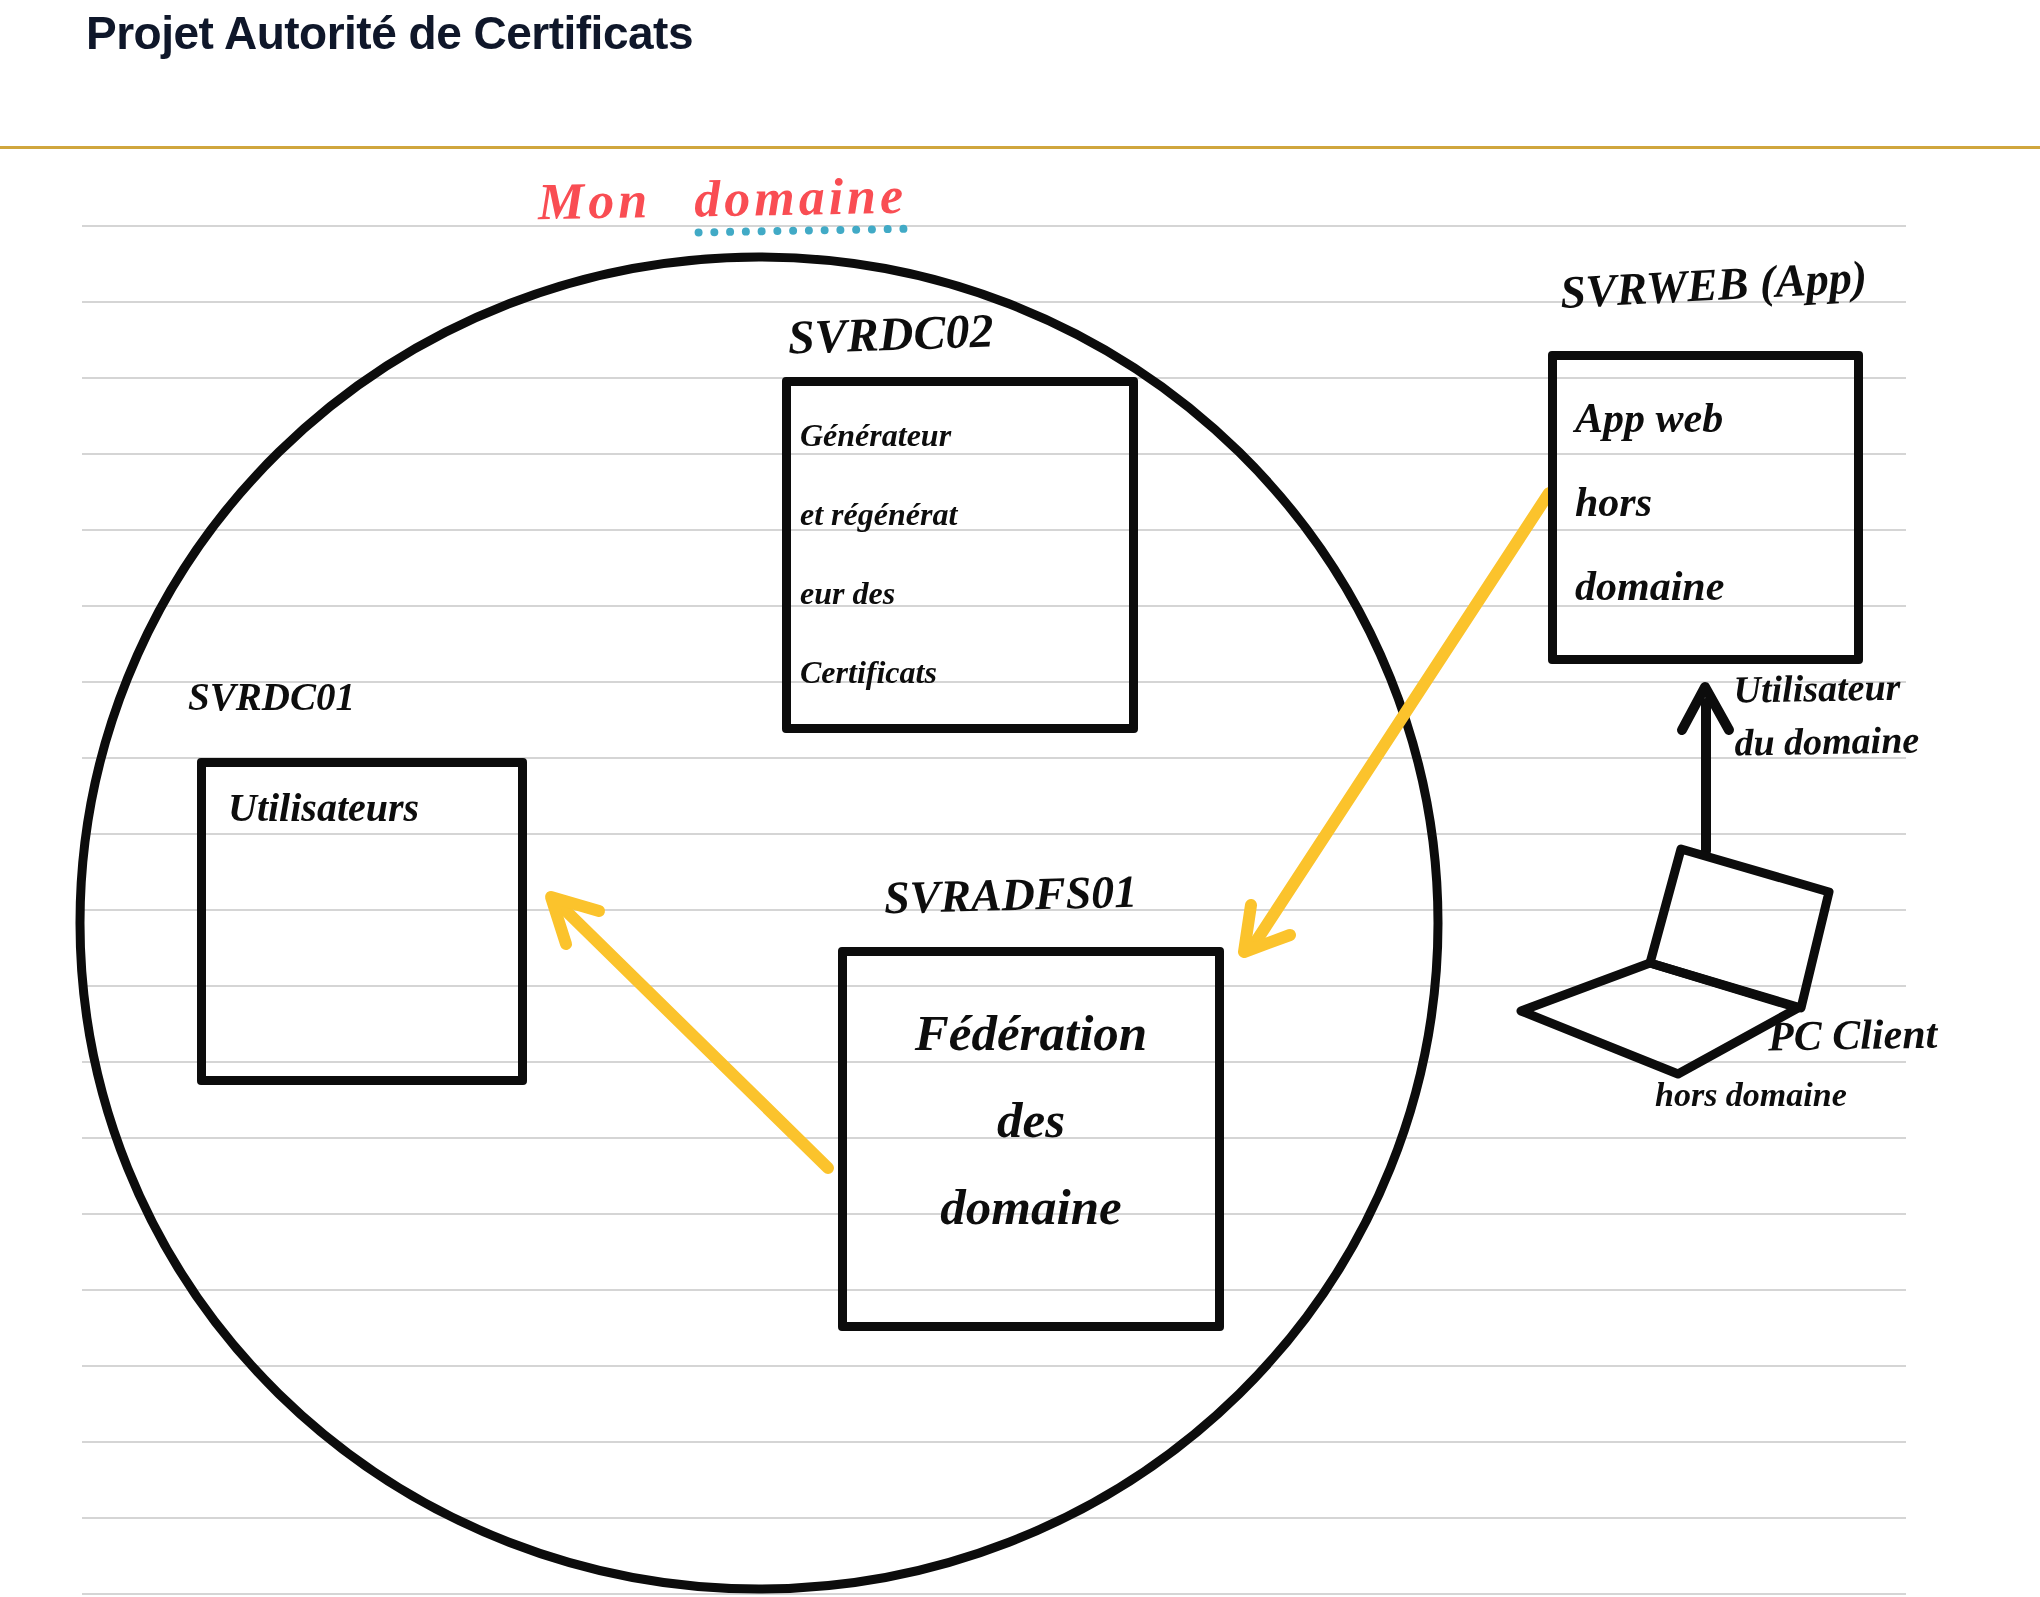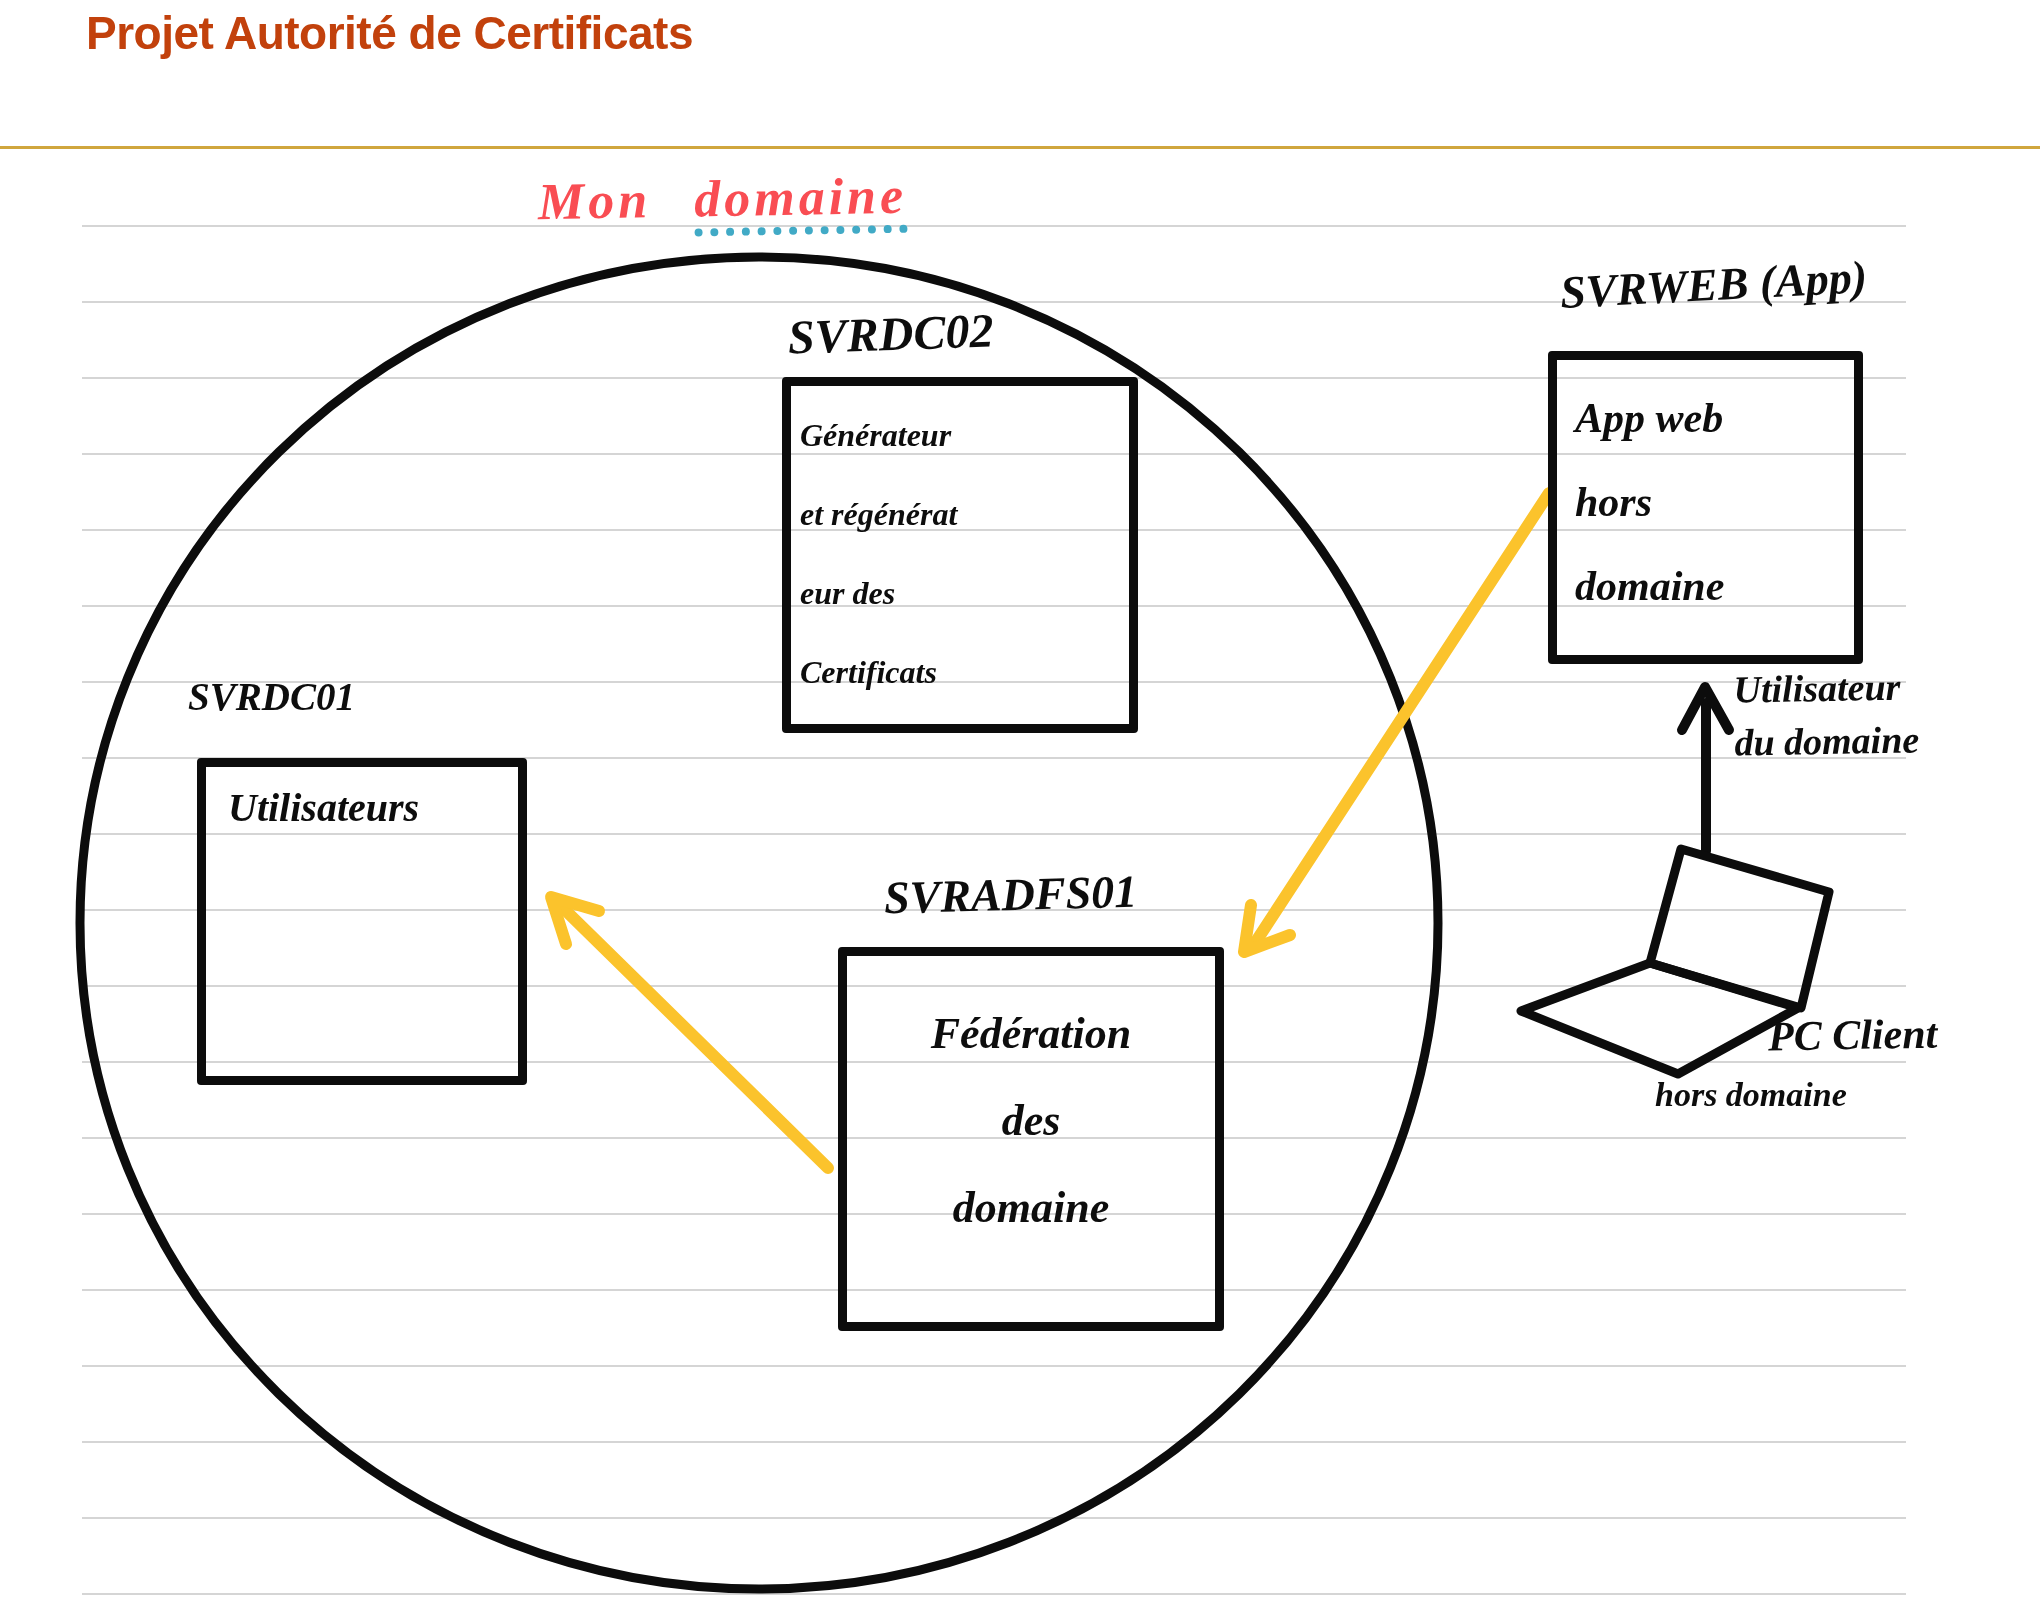--- a/index.html
+++ b/index.html
@@ -6,21 +6,21 @@
   #canvas{
     position:relative;
     width:2040px;height:1597px;
     background:#ffffff;
     overflow:hidden;
     font-family:"Liberation Sans",sans-serif;
   }
   
   .page-title{
     position:absolute;left:86px;top:6px;
-    font-size:46px;font-weight:700;color:#c2410c;
+    font-size:46px;font-weight:700;color:#0f172a;
     letter-spacing:-0.5px;
     font-family:"Liberation Sans",sans-serif;
   }
   .gold-divider{
     position:absolute;left:0;top:146px;width:2040px;height:3px;
     background:#d0a63d;
   }
   
   .ruled-paper{
     position:absolute;left:82px;top:151px;width:1824px;height:1446px;
@@ -46,21 +46,21 @@
     font-family:"Liberation Serif",serif;
     font-style:italic;font-weight:700;color:#0d0d0d;
     white-space:nowrap;line-height:1.1;
   }
   #lbl-svrdc02{left:788px;top:308px;font-size:48px;transform:rotate(-2deg);}
   #lbl-svrdc01{left:188px;top:676px;font-size:39px;}
   #lbl-svradfs01{left:884px;top:870px;font-size:46px;transform:rotate(-1.5deg);}
   #lbl-svrweb{left:1560px;top:260px;font-size:46px;transform:rotate(-3deg);}
   #c-svrdc02{left:800px;top:396px;font-size:32px;line-height:79px;}
   #c-svrdc01{left:228px;top:786px;font-size:40px;}
-  #c-svradfs01{left:846px;top:990px;width:370px;text-align:center;font-size:44px;line-height:87px;}
+  #c-svradfs01{left:846px;top:990px;width:370px;text-align:center;font-size:51px;line-height:87px;}
   #c-svrweb{left:1575px;top:376px;font-size:42px;line-height:84px;}
   .hand span{display:block;}
   
   #domain-label{
     left:538px;top:170px;font-size:52px;color:#f94d53;
     letter-spacing:4px;word-spacing:26px;transform:rotate(-1deg);
   }
   #domain-label .w1,#domain-label .w2{display:inline;}
   #domain-label .w2{border-bottom:8px dotted #41aac6;padding-bottom:1px;}
   

